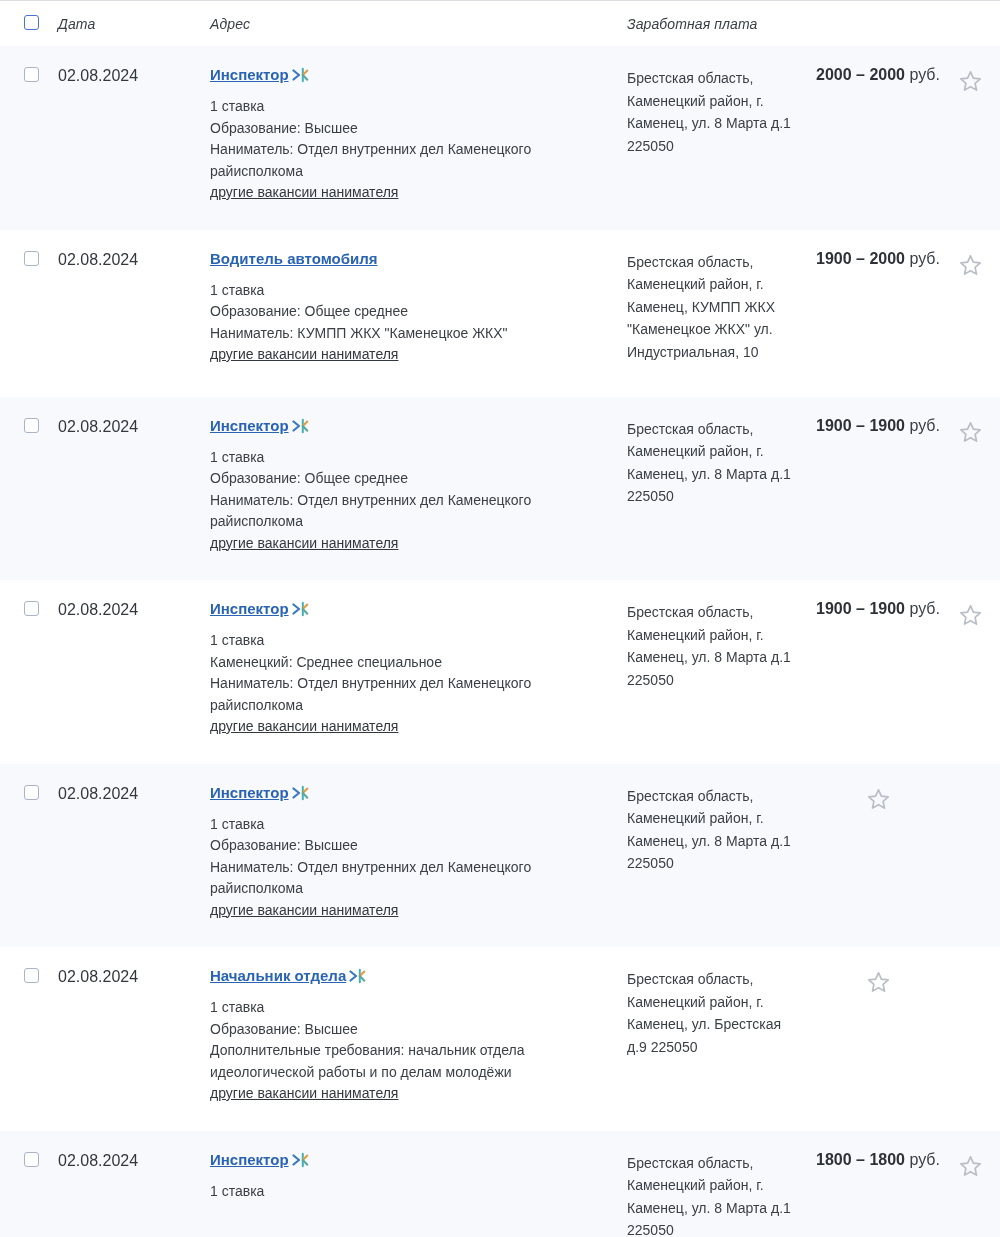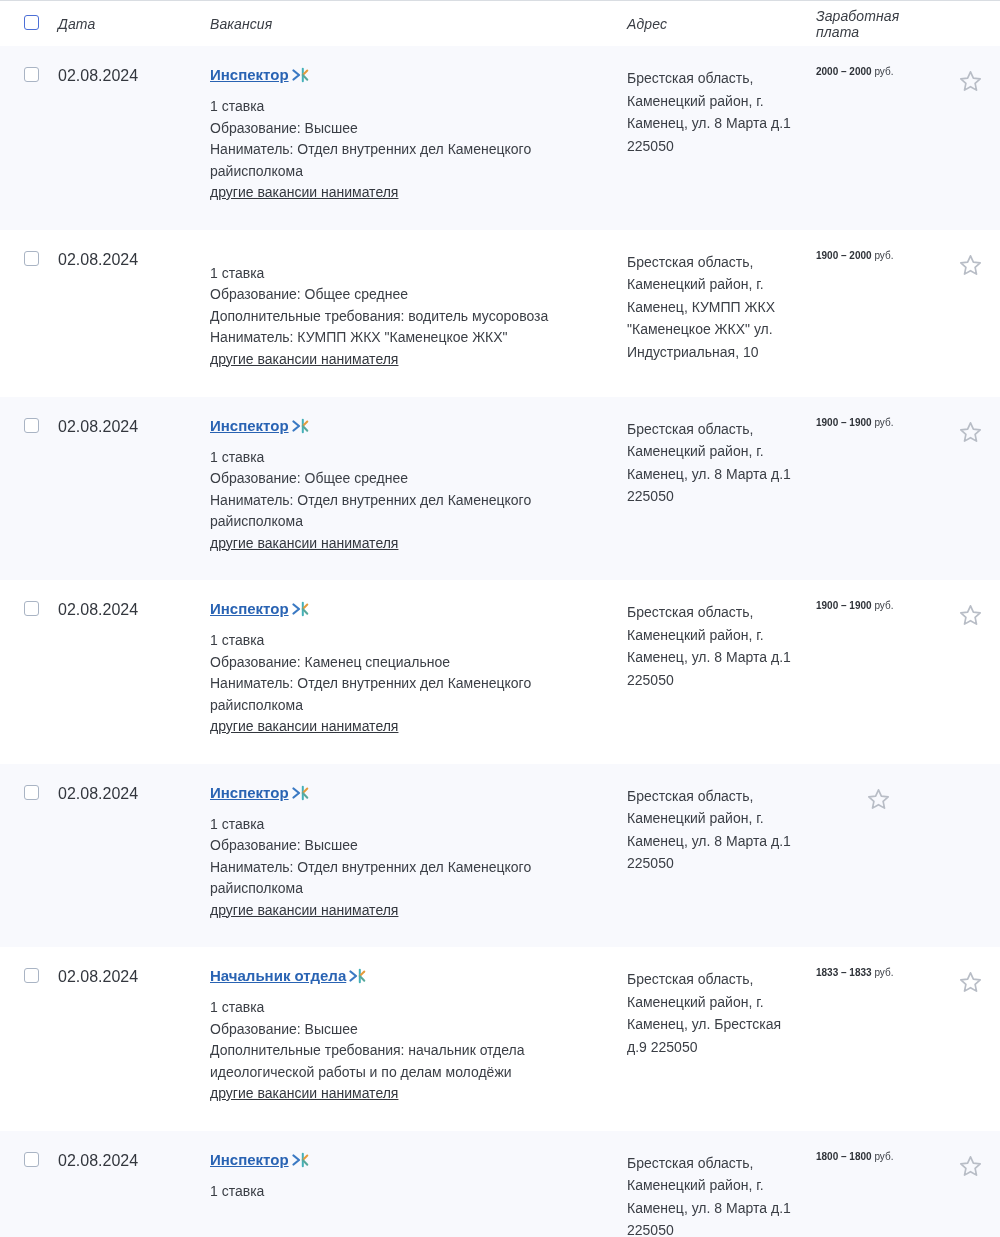--- a/index.html
+++ b/index.html
@@ -28,21 +28,21 @@
     letter-spacing: 0.1px;
   }
   
   .row { padding-top: 20px; padding-bottom: 26px; min-height: 167px; }
   .row.alt { background: #f8f9fd; }
   .cell { font-size: 14px; color: #3a3e45; }
   .c-check { padding-left: 24px; }
   .c-date { font-size: 16px; color: #33373e; padding-top: 1px; }
   .c-vac { padding-right: 62px; }
   .c-addr { padding-right: 14px; line-height: 22.5px; padding-top: 1px; }
-  .c-sal { font-size: 10px; white-space: nowrap; }
+  .c-sal { font-size: 16px; white-space: nowrap; }
   .c-star { display: flex; justify-content: center; align-items: flex-start; }
   
   .checkbox {
     display: inline-block;
     width: 15px; height: 15px;
     border: 1.5px solid #a9b4c4;
     border-radius: 3px;
     background: #fff;
     cursor: pointer;
     margin-top: 1px;
@@ -76,21 +76,20 @@
 </head>
 <body>
 
 <div class="page">
 
   <div class="grid-row header-row">
     <div class="cell c-check">
       <span class="checkbox header-cb"></span>
     </div>
     <div class="cell hdr">Дата</div>
-    <div class="cell hdr">Вакансия</div>
     <div class="cell hdr">Адрес</div>
     <div class="cell hdr">Заработная плата</div>
     <div class="cell"></div>
   </div>
 
   <div>
       <div class="grid-row row alt">
     <div class="cell c-check">
       <span class="checkbox"></span>
     </div>
@@ -119,24 +118,27 @@
         <path d="M12 3.4l2.55 5.55 6.05.66-4.5 4.1 1.23 5.95L12 16.6l-5.33 3.06 1.23-5.95-4.5-4.1 6.05-.66z" fill="none" stroke="#b8bdc6" stroke-width="1.5" stroke-linejoin="round"></path>
       </svg>
     </div>
   </div>
       <div class="grid-row row">
     <div class="cell c-check">
       <span class="checkbox"></span>
     </div>
     <div class="cell c-date">02.08.2024</div>
     <div class="cell c-vac">
+      <div class="title-line">
+        <a class="title">Водитель автомобиля</a>
+
+      </div>
       <div class="details">
             <div>1 ставка</div>
             <div>Образование: Общее среднее</div>
-            <div>Дополнительные требования: водитель мусоровоза</div>
             <div>Наниматель: КУМПП ЖКХ "Каменецкое ЖКХ"</div>
           </div>
       <a class="other-link">другие вакансии нанимателя</a>
     </div>
     <div class="cell c-addr">Брестская область, Каменецкий район, г. Каменец, КУМПП ЖКХ "Каменецкое ЖКХ" ул. Индустриальная, 10</div>
     <div class="cell c-sal"><span class="sal-range">1900 – 2000</span><span class="sal-cur"> руб.</span></div>
     <div class="cell c-star">
       <svg class="star" width="27" height="27" viewBox="0 0 24 24">
         <path d="M12 3.4l2.55 5.55 6.05.66-4.5 4.1 1.23 5.95L12 16.6l-5.33 3.06 1.23-5.95-4.5-4.1 6.05-.66z" fill="none" stroke="#b8bdc6" stroke-width="1.5" stroke-linejoin="round"></path>
       </svg>
@@ -182,21 +184,21 @@
         <a class="title">Инспектор</a>
         <svg class="badge" width="17" height="16" viewBox="0 0 17 16">
           <polyline points="1.5,3.5 7,8 1.5,12.5" fill="none" stroke="#3a79c3" stroke-width="2.2" stroke-linecap="round" stroke-linejoin="round"></polyline>
           <line x1="10.8" y1="1.8" x2="10.8" y2="14.2" stroke="#43b0b8" stroke-width="2" stroke-linecap="round"></line>
           <line x1="10.8" y1="8" x2="15.3" y2="3.5" stroke="#e59b3c" stroke-width="2" stroke-linecap="round"></line>
           <line x1="10.8" y1="8" x2="15.3" y2="12.8" stroke="#58a89c" stroke-width="2" stroke-linecap="round"></line>
         </svg>
       </div>
       <div class="details">
             <div>1 ставка</div>
-            <div>Образование: Каменец специальное</div>
+            <div>Каменецкий: Среднее специальное</div>
             <div>Наниматель: Отдел внутренних дел Каменецкого райисполкома</div>
           </div>
       <a class="other-link">другие вакансии нанимателя</a>
     </div>
     <div class="cell c-addr">Брестская область, Каменецкий район, г. Каменец, ул. 8 Марта д.1 225050</div>
     <div class="cell c-sal"><span class="sal-range">1900 – 1900</span><span class="sal-cur"> руб.</span></div>
     <div class="cell c-star">
       <svg class="star" width="27" height="27" viewBox="0 0 24 24">
         <path d="M12 3.4l2.55 5.55 6.05.66-4.5 4.1 1.23 5.95L12 16.6l-5.33 3.06 1.23-5.95-4.5-4.1 6.05-.66z" fill="none" stroke="#b8bdc6" stroke-width="1.5" stroke-linejoin="round"></path>
       </svg>
@@ -247,21 +249,20 @@
         </svg>
       </div>
       <div class="details">
             <div>1 ставка</div>
             <div>Образование: Высшее</div>
             <div>Дополнительные требования: начальник отдела идеологической работы и по делам молодёжи</div>
           </div>
       <a class="other-link">другие вакансии нанимателя</a>
     </div>
     <div class="cell c-addr">Брестская область, Каменецкий район, г. Каменец, ул. Брестская д.9 225050</div>
-    <div class="cell c-sal"><span class="sal-range">1833 – 1833</span><span class="sal-cur"> руб.</span></div>
     <div class="cell c-star">
       <svg class="star" width="27" height="27" viewBox="0 0 24 24">
         <path d="M12 3.4l2.55 5.55 6.05.66-4.5 4.1 1.23 5.95L12 16.6l-5.33 3.06 1.23-5.95-4.5-4.1 6.05-.66z" fill="none" stroke="#b8bdc6" stroke-width="1.5" stroke-linejoin="round"></path>
       </svg>
     </div>
   </div>
       <div class="grid-row row alt">
     <div class="cell c-check">
       <span class="checkbox"></span>
     </div>

